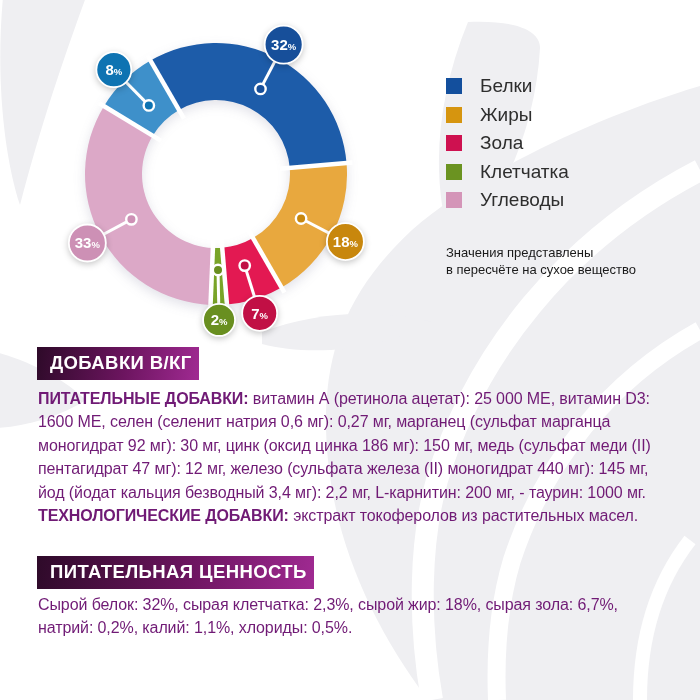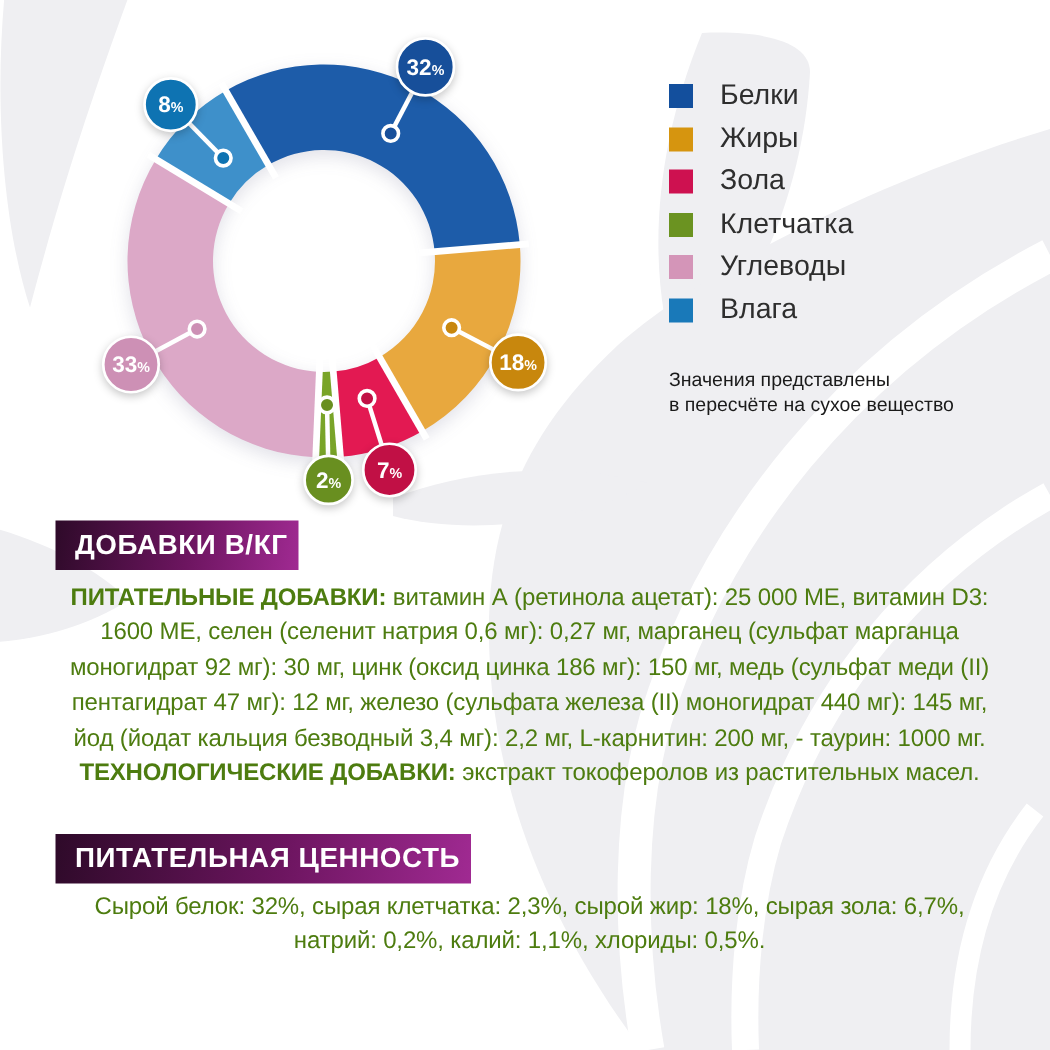--- a/index.html
+++ b/index.html
@@ -2,31 +2,31 @@
 <html><head>
 <meta charset="utf-8">
 <style>
   html,body{margin:0;padding:0;}
   body{width:700px;height:700px;background:#ffffff;font-family:"Liberation Sans",sans-serif;}
   .page{position:relative;width:700px;height:700px;overflow:hidden;background:#ffffff;}
   .motif{position:absolute;left:0;top:0;z-index:0;}
   #donut-svg{position:absolute;left:0;top:0;z-index:2;overflow:visible;}
   #donut-svg .slices{filter:drop-shadow(0 4px 6px rgba(70,70,110,.16));}
   #donut-svg .bubbles{filter:drop-shadow(0 2px 3px rgba(0,0,0,.22));}
-  .legend{position:absolute;left:446px;top:56px;z-index:3;display:flex;flex-direction:column;row-gap:12.5px;}
+  .legend{position:absolute;left:446px;top:78px;z-index:3;display:flex;flex-direction:column;row-gap:12.5px;}
   .legend-row{display:flex;align-items:center;height:16px;}
   .legend-swatch{width:16px;height:16px;margin-right:18px;flex:0 0 16px;}
   .legend-label{font-size:19px;color:#2e2e2e;line-height:16px;}
   .legend-note{position:absolute;left:446px;top:245px;z-index:3;font-size:13px;font-weight:normal;color:#1a1a1a;line-height:16.5px;}
   .banner{position:absolute;left:37px;z-index:3;color:#ffffff;font-weight:bold;font-size:18.5px;
           padding:5px 7px 6px 13px;letter-spacing:.4px;
           background:linear-gradient(100deg,#2e0a29 0%,#6d1560 55%,#a02a92 100%);}
   .banner.additives{top:347px;}
   .banner.nutrition{top:556px;}
-  .bodytext{position:absolute;left:38px;width:630px;z-index:3;color:#4d7c0f;font-size:16px;line-height:23.4px;letter-spacing:-0.1px;text-align:center;}
+  .bodytext{position:absolute;left:38px;width:630px;z-index:3;color:#701a75;font-size:16px;line-height:23.4px;letter-spacing:-0.1px;}
   .bodytext b{font-weight:bold;}
   .para-additives{top:387px;}
   .para-nutrition{top:593px;}
   .para-energy{top:655px;}
 </style>
 </head>
 <body>
 
 <div class="page">
 
@@ -106,24 +106,20 @@
         <span class="legend-label">Зола</span>
       </div>
       <div class="legend-row">
         <div class="legend-swatch" style="background: rgb(107, 147, 33);"></div>
         <span class="legend-label">Клетчатка</span>
       </div>
       <div class="legend-row">
         <div class="legend-swatch" style="background: rgb(212, 149, 184);"></div>
         <span class="legend-label">Углеводы</span>
       </div>
-      <div class="legend-row">
-        <div class="legend-swatch" style="background: rgb(25, 121, 185);"></div>
-        <span class="legend-label">Влага</span>
-      </div>
     </div>
 
   <div class="legend-note">
     <div>Значения представлены</div>
     <div>в пересчёте на сухое вещество</div>
   </div>
 
   <div class="banner additives">ДОБАВКИ В/КГ</div>
   <div class="bodytext para-additives">
     <b>ПИТАТЕЛЬНЫЕ ДОБАВКИ:</b>

